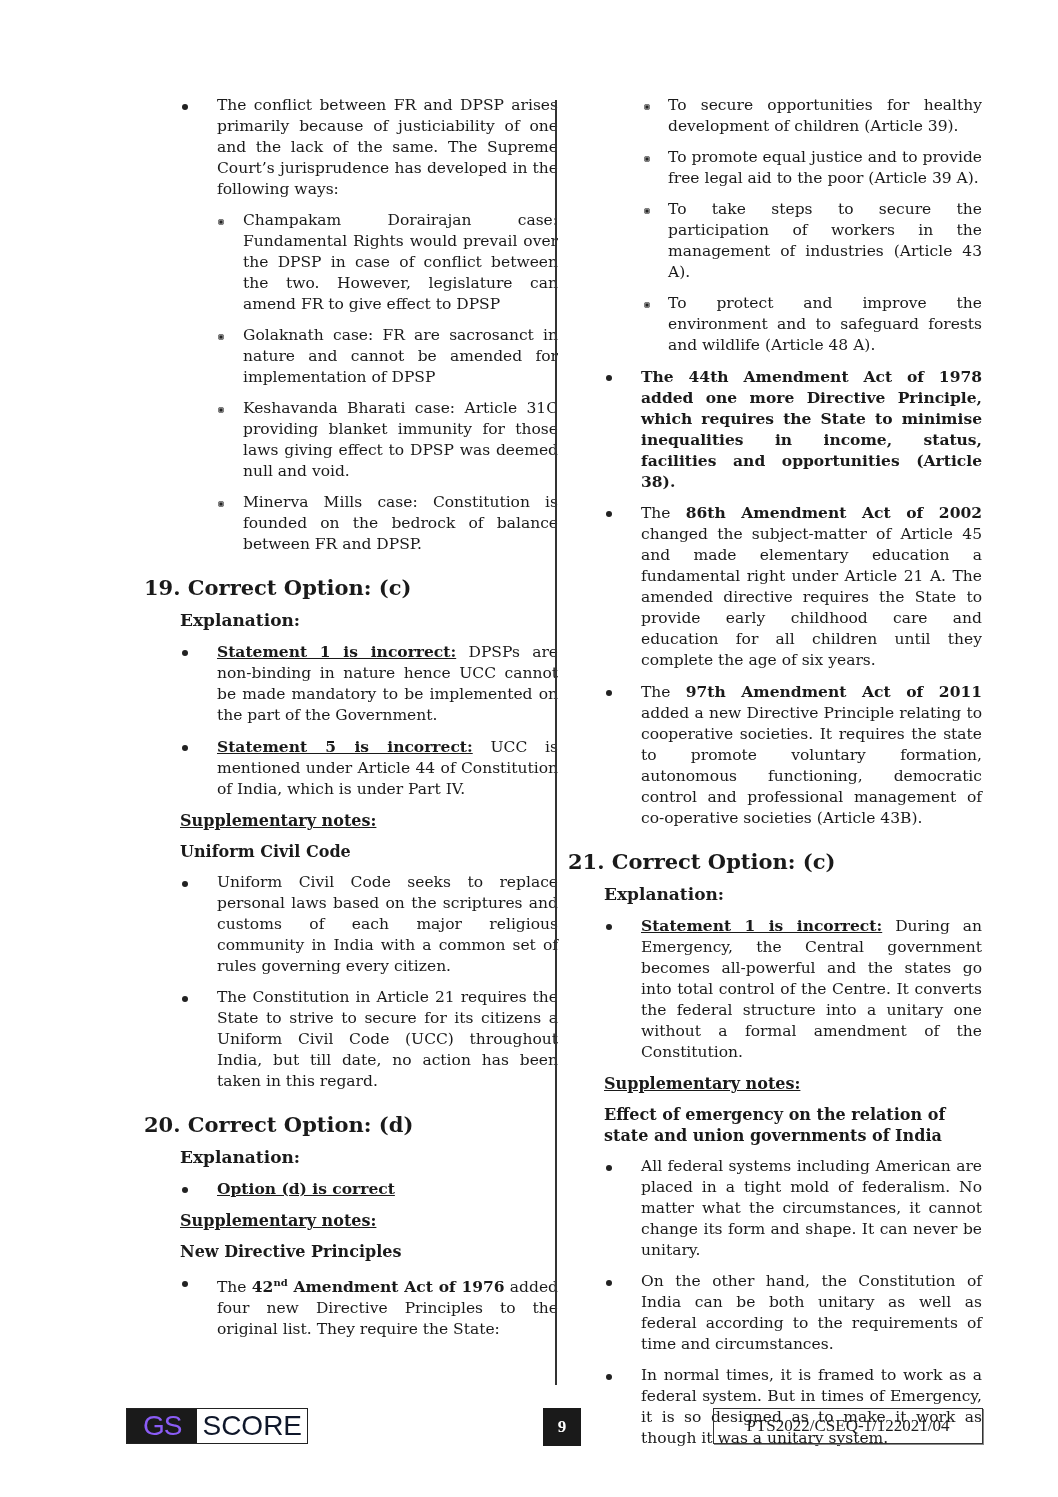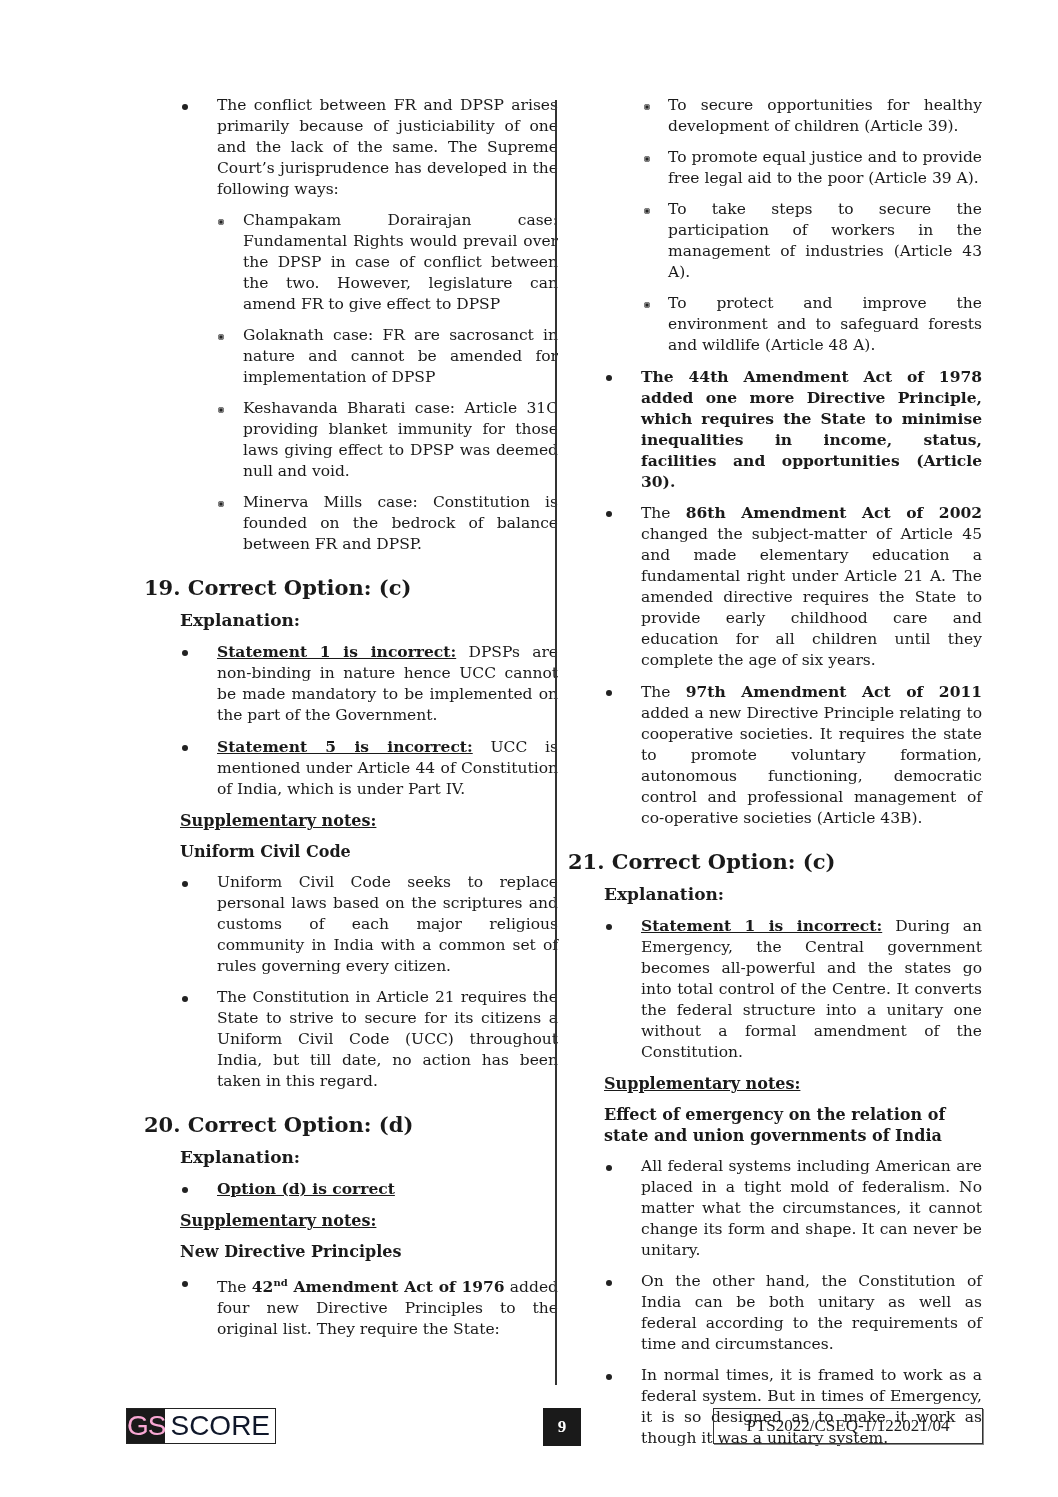--- a/index.html
+++ b/index.html
@@ -15,21 +15,21 @@
   .rsub{position:relative;padding-left:100px;margin-bottom:10px;text-align:justify;}
   .rsub::before{content:"";position:absolute;left:76px;top:9px;width:6px;height:6px;border-radius:50%;background:#222;box-shadow:inset 0 0 0 1.5px #888;}
   .qhead{font-size:21px;font-weight:bold;margin:22px 0 12px 0;}
   .expl{font-size:17px;font-weight:bold;margin:0 0 10px 36px;}
   .supp{font-size:16px;font-weight:bold;text-decoration:underline;margin:0 0 10px 36px;}
   .subhead{font-size:16px;font-weight:bold;margin:0 0 10px 36px;}
   .b{font-weight:bold;}
   .u{font-weight:bold;text-decoration:underline;}
   .watermark{position:absolute;left:260px;top:560px;font-family:"DejaVu Sans",sans-serif;font-weight:bold;font-size:260px;color:#f0f0f0;transform:rotate(-48deg);z-index:-1;letter-spacing:10px;}
   .footer-logo{position:absolute;left:126px;top:1408px;height:34px;display:flex;border:1.5px solid #222;font-family:"Liberation Sans",sans-serif;font-size:28px;}
-  .logo-gs{background:#1a1a1a;color:#f9a8d4;padding:0 0;line-height:34px;letter-spacing:-1px;}
+  .logo-gs{background:#1a1a1a;color:#8b5cf6;padding:0 16px;line-height:34px;letter-spacing:-1px;}
   .logo-score{background:#fff;color:#0f172a;padding:0 5px;line-height:34px;}
   .page-num{position:absolute;left:543px;top:1408px;width:38px;height:38px;background:#1a1a1a;color:#fff;font-weight:bold;font-size:17px;text-align:center;line-height:38px;font-family:"Liberation Serif",serif;}
   .code-box{position:absolute;left:713px;top:1408px;width:268px;height:34px;border:1.5px solid #333;box-shadow:1px 1px 0 #888;font-family:"Liberation Serif",serif;font-weight:normal;font-size:17px;text-align:center;line-height:34px;}
 </style>
 </head>
 <body>
 
 <div class="watermark">GS SCORE</div>
 
 <div class="col col-left">
@@ -56,21 +56,21 @@
   <div class="bullet"><span>The </span><span class="b">42</span><sup class="b" style="font-size:10px">nd</sup><span class="b"> Amendment Act of 1976</span><span> added four new Directive Principles to the original list. They require the State:</span></div>
 </div>
 
 <div class="divider"></div>
 
 <div class="col col-right">
   <div class="rsub">To secure opportunities for healthy development of children (Article 39).</div>
   <div class="rsub">To promote equal justice and to provide free legal aid to the poor (Article 39 A).</div>
   <div class="rsub">To take steps to secure the participation of workers in the management of industries (Article 43 A).</div>
   <div class="rsub">To protect and improve the environment and to safeguard forests and wildlife (Article 48 A).</div>
-  <div class="bullet b">The 44th Amendment Act of 1978 added one more Directive Principle, which requires the State to minimise inequalities in income, status, facilities and opportunities (Article 30).</div>
+  <div class="bullet b">The 44th Amendment Act of 1978 added one more Directive Principle, which requires the State to minimise inequalities in income, status, facilities and opportunities (Article 38).</div>
   <div class="bullet"><span>The </span><span class="b">86th Amendment Act of 2002</span><span> changed the subject-matter of Article 45 and made elementary education a fundamental right under Article 21 A. The amended directive requires the State to provide early childhood care and education for all children until they complete the age of six years.</span></div>
   <div class="bullet"><span>The </span><span class="b">97th Amendment Act of 2011</span><span> added a new Directive Principle relating to cooperative societies. It requires the state to promote voluntary formation, autonomous functioning, democratic control and professional management of co-operative societies (Article 43B).</span></div>
 
   <div class="qhead">21. Correct Option: (c)</div>
   <div class="expl">Explanation:</div>
   <div class="bullet"><span class="u">Statement 1 is incorrect:</span><span> During an Emergency, the Central government becomes all-powerful and the states go into total control of the Centre. It converts the federal structure into a unitary one without a formal amendment of the Constitution.</span></div>
   <div class="supp">Supplementary notes:</div>
   <div class="subhead">Effect of emergency on the relation of state and union governments of India</div>
   <div class="bullet">All federal systems including American are placed in a tight mold of federalism. No matter what the circumstances, it cannot change its form and shape. It can never be unitary.</div>
   <div class="bullet">On the other hand, the Constitution of India can be both unitary as well as federal according to the requirements of time and circumstances.</div>

